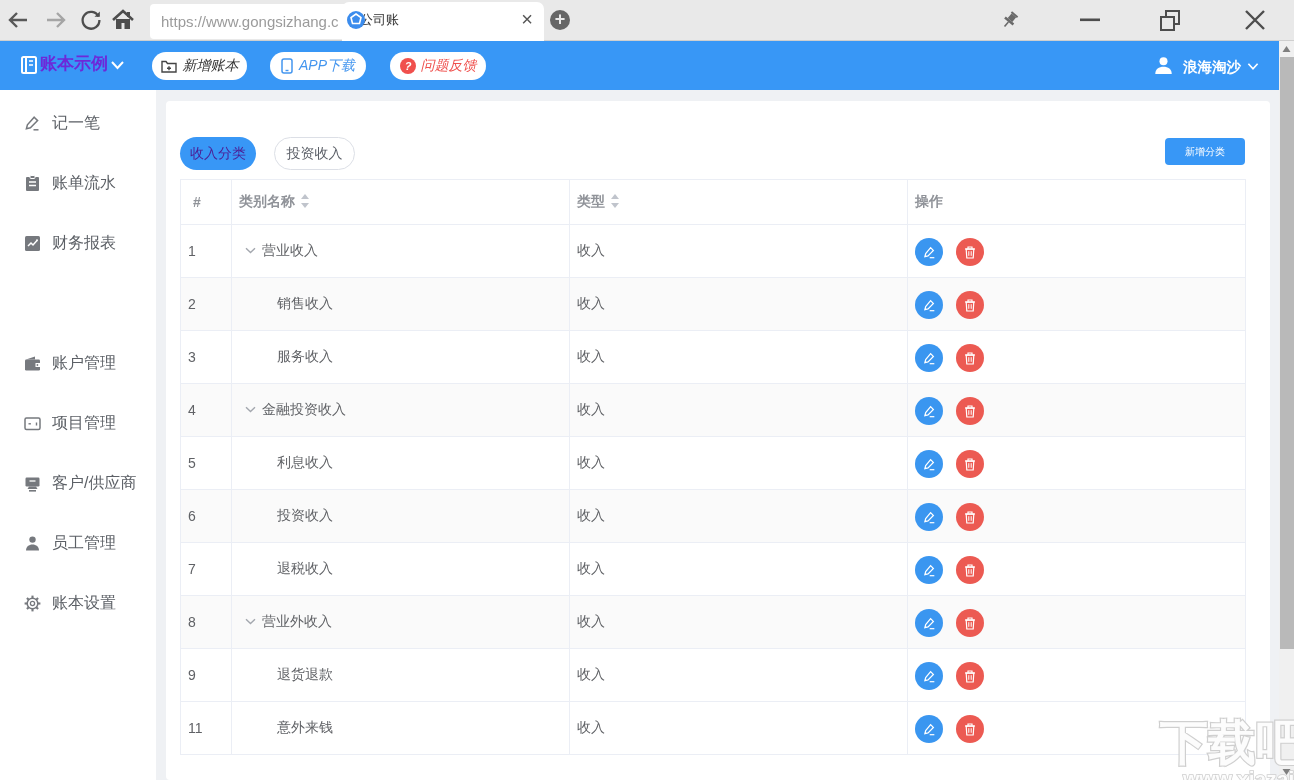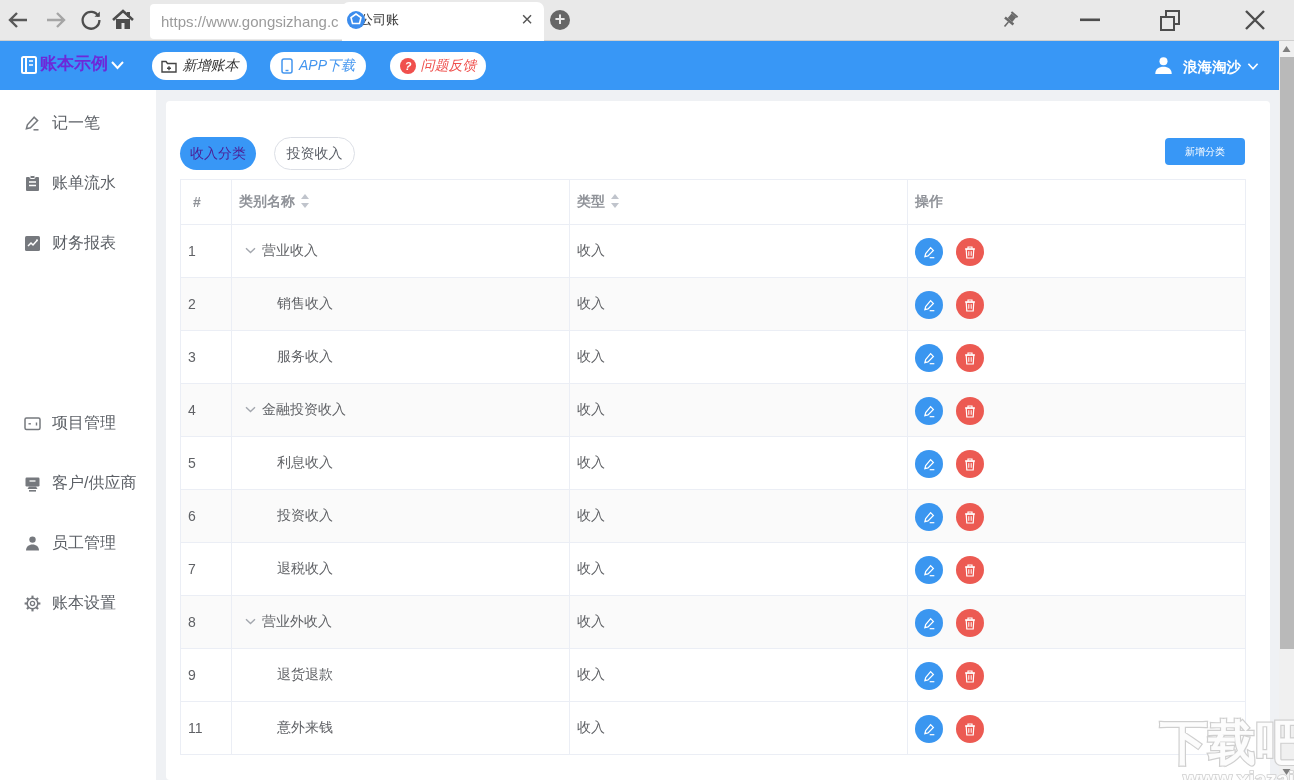--- a/index.html
+++ b/index.html
@@ -188,20 +188,29 @@
     <div class="mtext">账单流水</div>
   </div>
   <div class="mitem" style="top:120px">
     <svg class="mico" viewBox="0 0 17 17">
         <rect x="1" y="1" width="15" height="15" rx="1.5" fill="#76797e"></rect>
         <path d="M4 11l3-3 2 2 4-4.5" stroke="#fff" stroke-width="1.5" fill="none"></path>
         <circle cx="13" cy="5.2" r="1" fill="#fff"></circle>
       </svg>
     <div class="mtext">财务报表</div>
   </div>
+  <div class="mitem" style="top:240px">
+    <svg class="mico" viewBox="0 0 17 17">
+        <path d="M2 4.5l9-3v3z" fill="#76797e"></path>
+        <rect x="1" y="4.5" width="15" height="11" rx="1.2" fill="#76797e"></rect>
+        <rect x="11.5" y="8" width="4.5" height="4" fill="#fff"></rect>
+        <circle cx="13.4" cy="10" r="0.9" fill="#76797e"></circle>
+      </svg>
+    <div class="mtext">账户管理</div>
+  </div>
   <div class="mitem" style="top:300px">
     <svg class="mico" viewBox="0 0 17 17">
         <rect x="1" y="3" width="15" height="11.5" rx="1.5" fill="none" stroke="#76797e" stroke-width="1.5"></rect>
         <path d="M4.5 8.8h2.4" stroke="#76797e" stroke-width="1.4"></path>
         <path d="M9.8 7.5v0.1M9.8 10v0.1M12.5 7.5v3" stroke="#76797e" stroke-width="1.4"></path>
       </svg>
     <div class="mtext">项目管理</div>
   </div>
   <div class="mitem" style="top:360px">
     <svg class="mico" viewBox="0 0 17 17">

